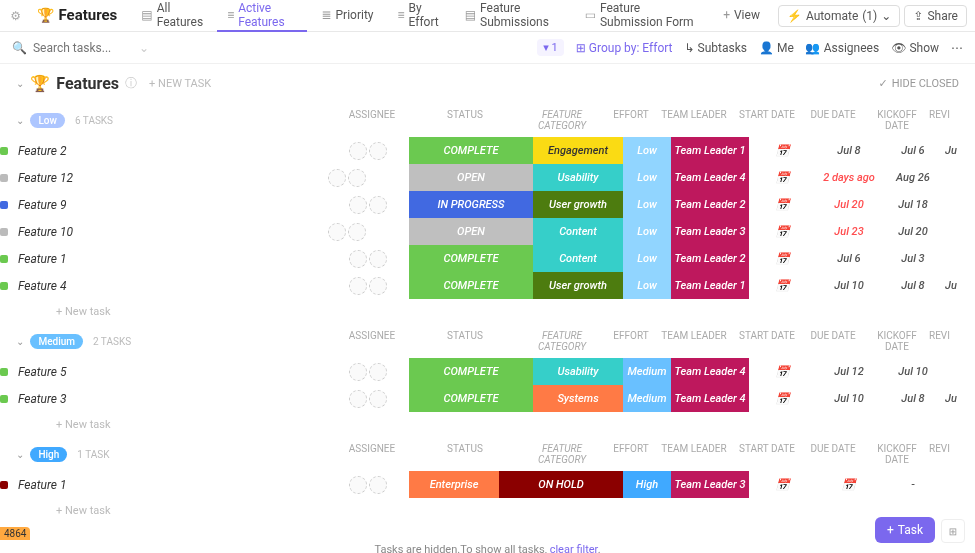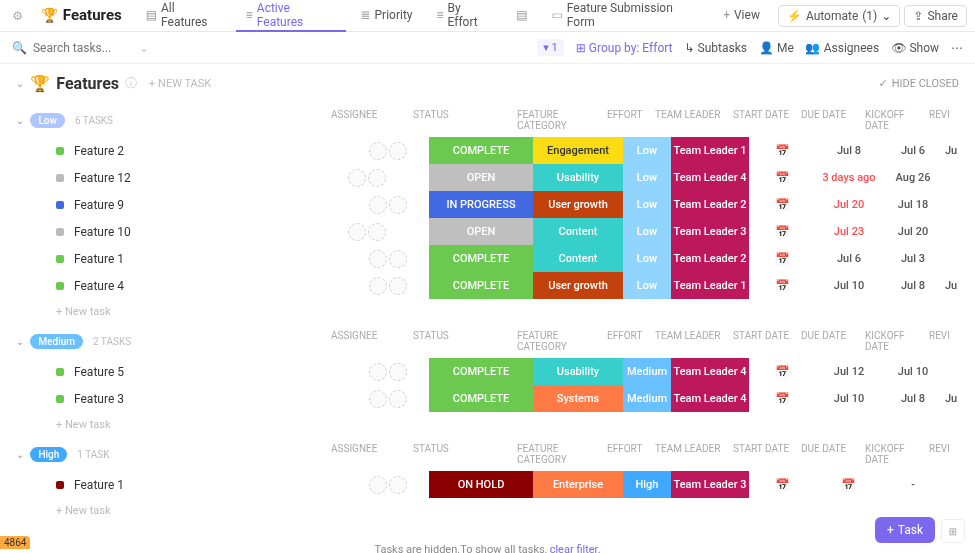--- a/index.html
+++ b/index.html
@@ -24,57 +24,57 @@
 .header-row .new { color:#bbb; font-size:11px; margin-left:12px; cursor:pointer; }
 .hide-closed { margin-left:auto; color:#999; font-size:11px; display:flex; align-items:center; gap:4px; }
 .group-header { display:flex; align-items:center; padding:6px 16px; font-size:10px; }
 .collapse { color:#999; font-size:10px; margin-right:6px; cursor:pointer; }
 .pill { padding:2px 8px; border-radius:10px; font-size:10px; font-weight:500; }
 .pill.low { background:#adc6ff; color:#fff; }
 .pill.medium { background:#69c0ff; color:#fff; }
 .pill.high { background:#40a9ff; color:#fff; }
 .task-count { color:#bbb; font-size:10px; margin-left:10px; }
 .cols { display:flex; margin-left:auto; }
-.col { font-size:10px; color:#aaa; }
+.col { font-size:10px; color:#aaa; text-align:center; }
 .col.assignee { width:82px; }
 .col.status { width:104px; }
-.col.category { width:90px; }
+.col.category { width:90px;font-style:italic; }
 .col.effort { width:48px; }
 .col.leader { width:78px; }
 .col.start { width:68px; }
 .col.due { width:64px; }
 .col.kickoff { width:64px; }
 .col.revi { width:30px; text-align:left; }
-.task-row { display:flex; align-items:center; height:27px; padding-left:56px; font-size:12px; }
+.task-row { display:flex; align-items:center; height:27px; font-size:12px;font-style:italic; }
 .task-dot { width:8px; height:8px; border-radius:2px; margin-right:10px; }
 .dot-green{background:#6bc950;} .dot-gray{background:#bbb;} .dot-blue{background:#4169e1;} .dot-dark{background:#8b0000;}
 .task-name { flex:1; color:#333; cursor:pointer; }
 .assignee-cell { width:82px; display:flex; justify-content:center; gap:2px; }
 .avatar { width:18px; height:18px; border-radius:50%; border:1px dashed #ccc; background:#fafafa; }
 .cell { height:27px; display:flex; align-items:center; justify-content:center; color:#fff; font-size:11px; font-weight:500; }
-.cell.status { width:104px; }
+.cell.status { width:124px; }
 .cell.category { width:90px; }
 .cell.effort { width:48px; }
 .cell.leader { width:78px; }
 .cell.start { width:68px; color:#ccc; }
 .cell.due { width:64px; color:#555; }
 .cell.due.overdue { color:#ff4d4f; }
 .cell.kickoff { width:64px; color:#555; }
 .cell.revi { width:30px; color:#555; justify-content:flex-start; }
 .st-complete{background:#6bc950;} .st-open{background:#bfbfbf;margin-left:21px;} .st-progress{background:#4169e1;} .st-hold{background:#8b0000;}
-.cat-engagement{background:#fadb14;color:#333;} .cat-usability{background:#36cfc9;} .cat-growth{background:#c2410c;}
+.cat-engagement{background:#fadb14;color:#333;} .cat-usability{background:#36cfc9;} .cat-growth{background:#4d7c0f;}
 .cat-content{background:#36cfc9;} .cat-systems{background:#ff7a45;} .cat-enterprise{background:#ff7a45;}
 .eff-low{background:#91d5ff;} .eff-medium{background:#69c0ff;} .eff-high{background:#40a9ff;}
 .ld{background:#be185d;}
 .new-task { padding:6px 56px; color:#bbb; font-size:11px; cursor:pointer; }
 .footer-text { text-align:center; font-size:11px; color:#888; margin-top:20px; }
 .footer-text a { color:#7b68ee; cursor:pointer; }
 .fab { position:absolute; bottom:10px; right:40px; background:#7b68ee; color:#fff; padding:6px 12px; border-radius:6px; font-size:12px; display:flex; align-items:center; gap:4px; cursor:pointer; }
 .fab-grid { position:absolute; bottom:10px; right:10px; width:24px; height:24px; border:1px solid #eee; border-radius:4px; display:flex; align-items:center; justify-content:center; font-size:10px; color:#999; cursor:pointer; }
-.id-badge { position:absolute; bottom:4px; left:0; background:#ffa940; color:#333; font-size:10px; padding:1px 4px; border-radius:0 4px 0 0;margin-top:16px; }
+.id-badge { position:absolute; bottom:13px; left:0; background:#ffa940; color:#333; font-size:10px; padding:1px 4px; border-radius:0 4px 0 0;margin-top:16px; }
 .cal-ic { color:#ddd; font-size:12px; }
 </style>
 </head>
 <body>
 
 <div class="topbar">
   <div class="gear">⚙</div>
   <div class="tab title">
     <span class="ic">🏆</span>
     <span>Features</span>
@@ -86,20 +86,21 @@
         <span class="ic">≡</span>
         <span>Active Features</span>
       </div><div class="tab">
         <span class="ic">≣</span>
         <span>Priority</span>
       </div><div class="tab">
         <span class="ic">≡</span>
         <span>By Effort</span>
       </div><div class="tab">
         <span class="ic">▤</span>
+        <span>Feature Submissions</span>
       </div><div class="tab">
         <span class="ic">▭</span>
         <span>Feature Submission Form</span>
       </div></div>
   <div class="tab">
     <span class="ic">+</span>
     <span>View</span>
   </div>
   <div class="spacer"></div>
   <div class="btn">
@@ -204,21 +205,21 @@
         <div class="avatar"></div>
         <div class="avatar"></div>
       </div>
       <div class="cell status st-open">OPEN</div>
       <div class="cell category cat-usability">Usability</div>
       <div class="cell effort eff-low">Low</div>
       <div class="cell leader ld">Team Leader 4</div>
       <div class="cell start">
         <span class="cal-ic">📅</span>
       </div>
-      <div class="cell due overdue">3 days ago</div>
+      <div class="cell due overdue">2 days ago</div>
       <div class="cell kickoff">Aug 26</div>
       <div class="cell revi"></div>
     </div>
     <div class="task-row">
       <div class="task-dot dot-blue"></div>
       <div class="task-name">Feature 9</div>
       <div class="assignee-cell">
         <div class="avatar"></div>
         <div class="avatar"></div>
       </div>
@@ -357,22 +358,22 @@
         <div class="col revi">REVI</div>
       </div>
     </div>
     <div class="task-row">
       <div class="task-dot dot-dark"></div>
       <div class="task-name">Feature 1</div>
       <div class="assignee-cell">
         <div class="avatar"></div>
         <div class="avatar"></div>
       </div>
+      <div class="cell category cat-enterprise">Enterprise</div>
       <div class="cell status st-hold">ON HOLD</div>
-      <div class="cell category cat-enterprise">Enterprise</div>
       <div class="cell effort eff-high">High</div>
       <div class="cell leader ld">Team Leader 3</div>
       <div class="cell start">
         <span class="cal-ic">📅</span>
       </div>
       <div class="cell due">
         <span class="cal-ic">📅</span>
       </div>
       <div class="cell kickoff">-</div>
       <div class="cell revi"></div>

